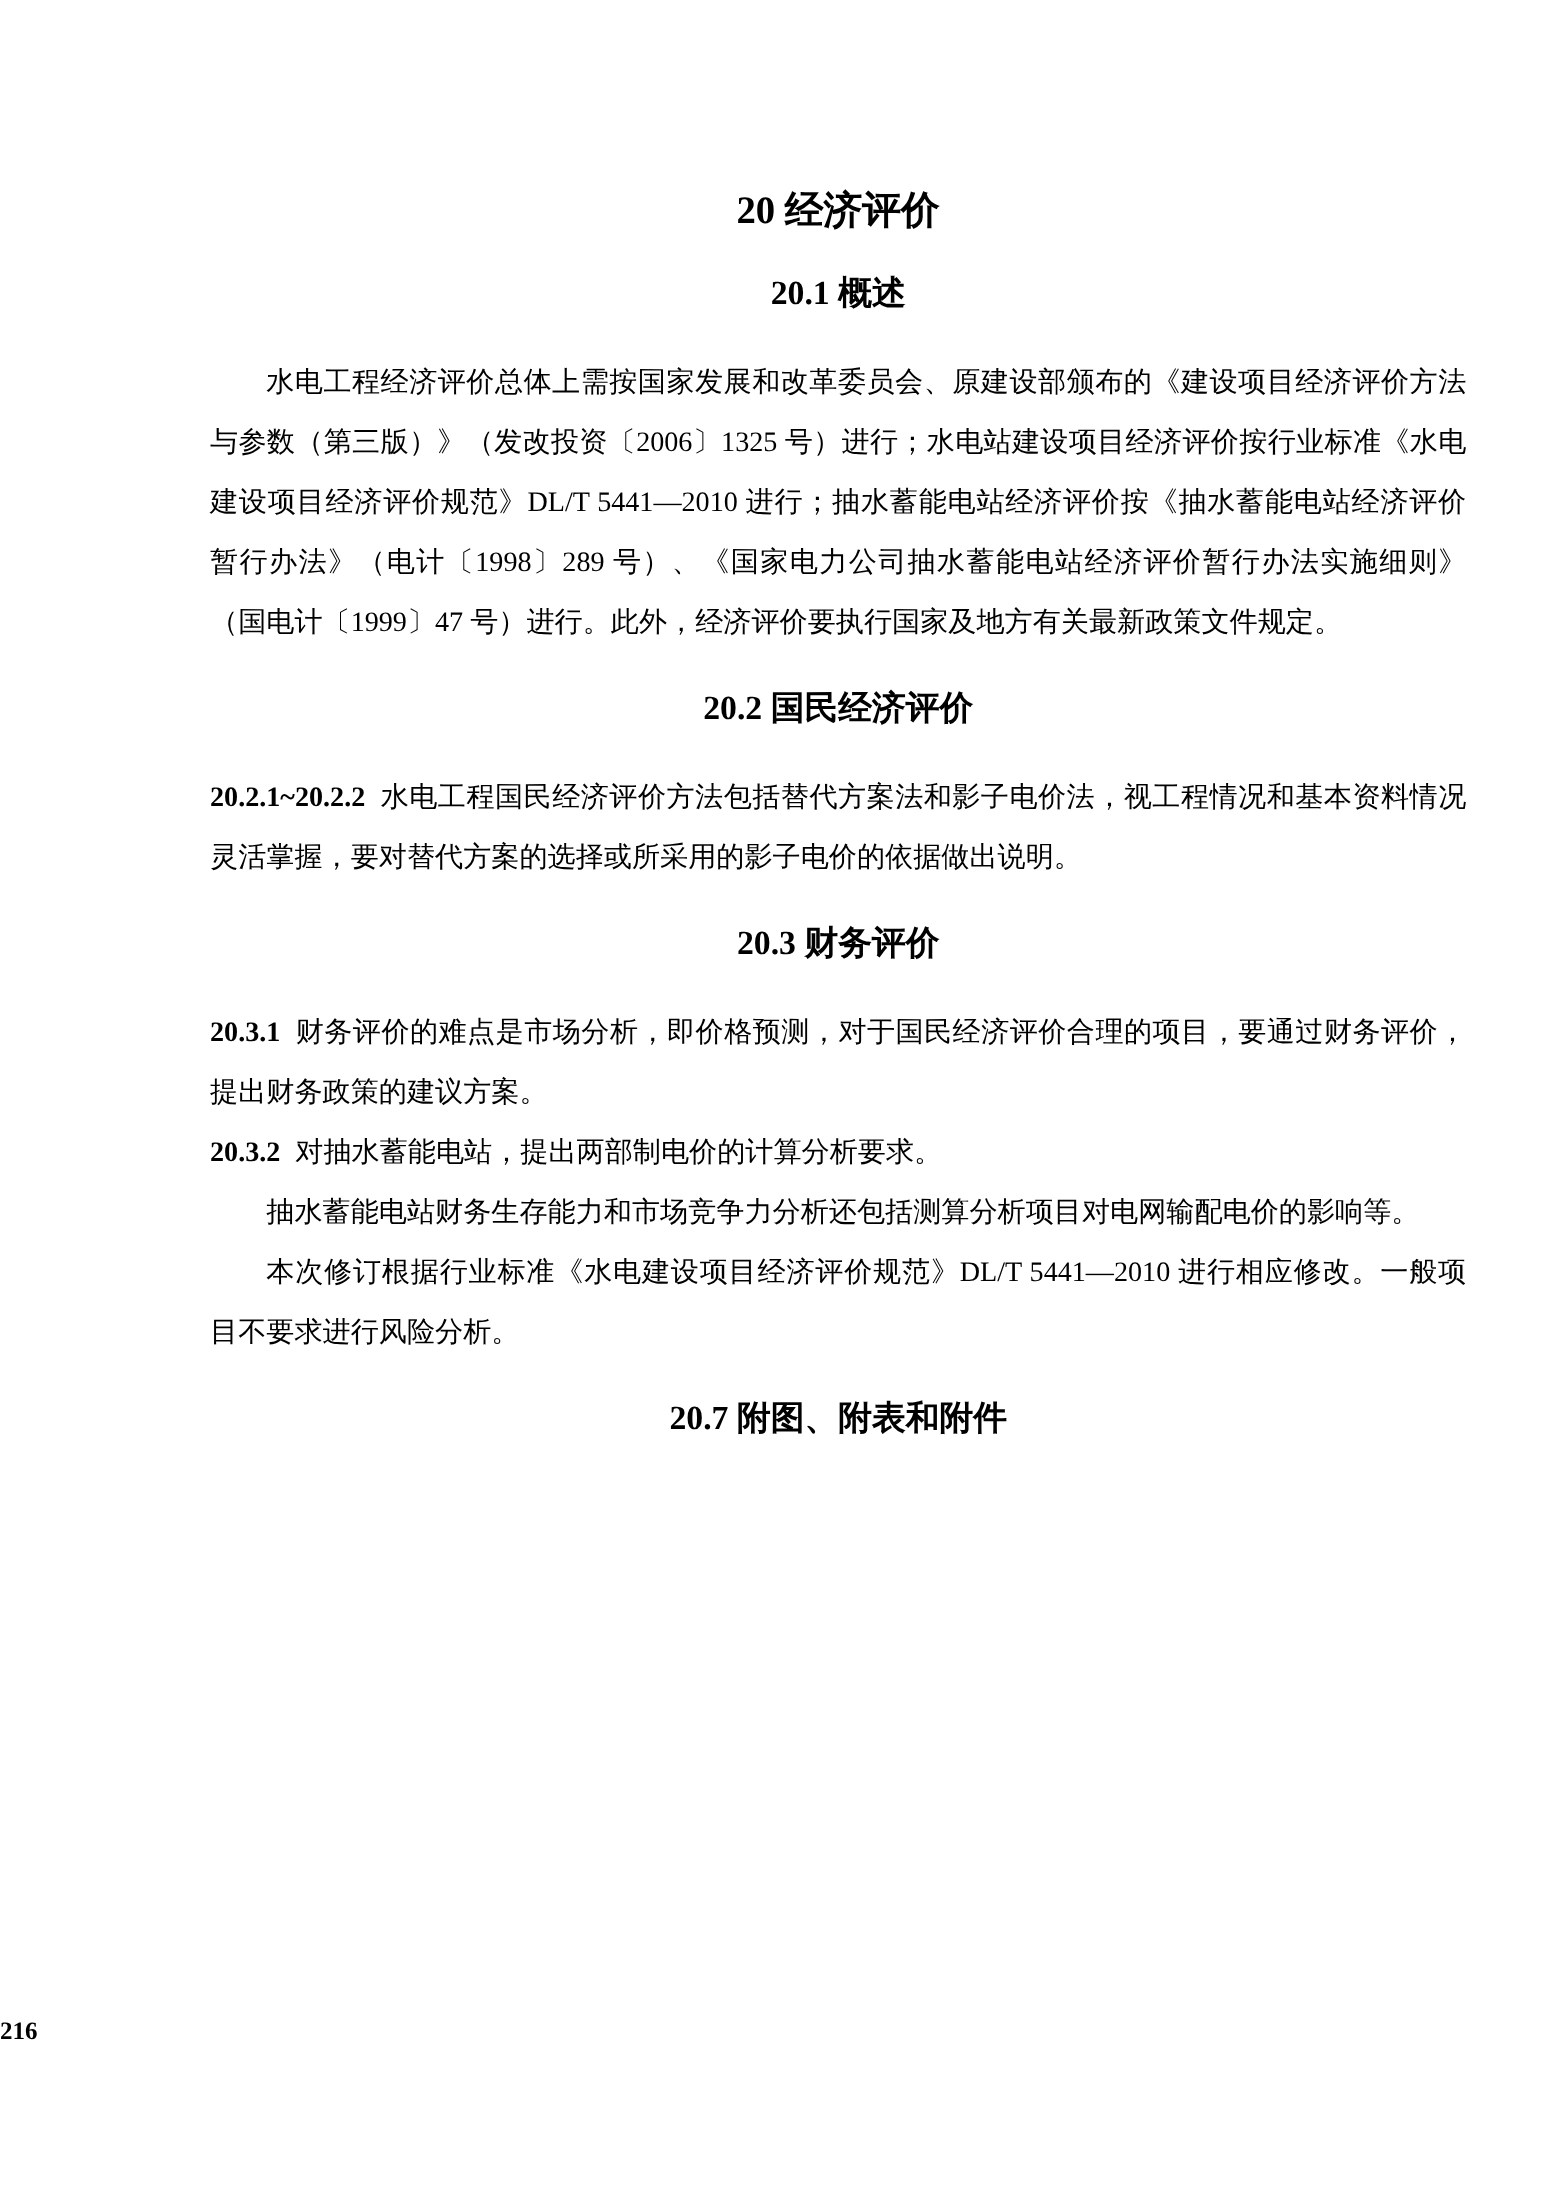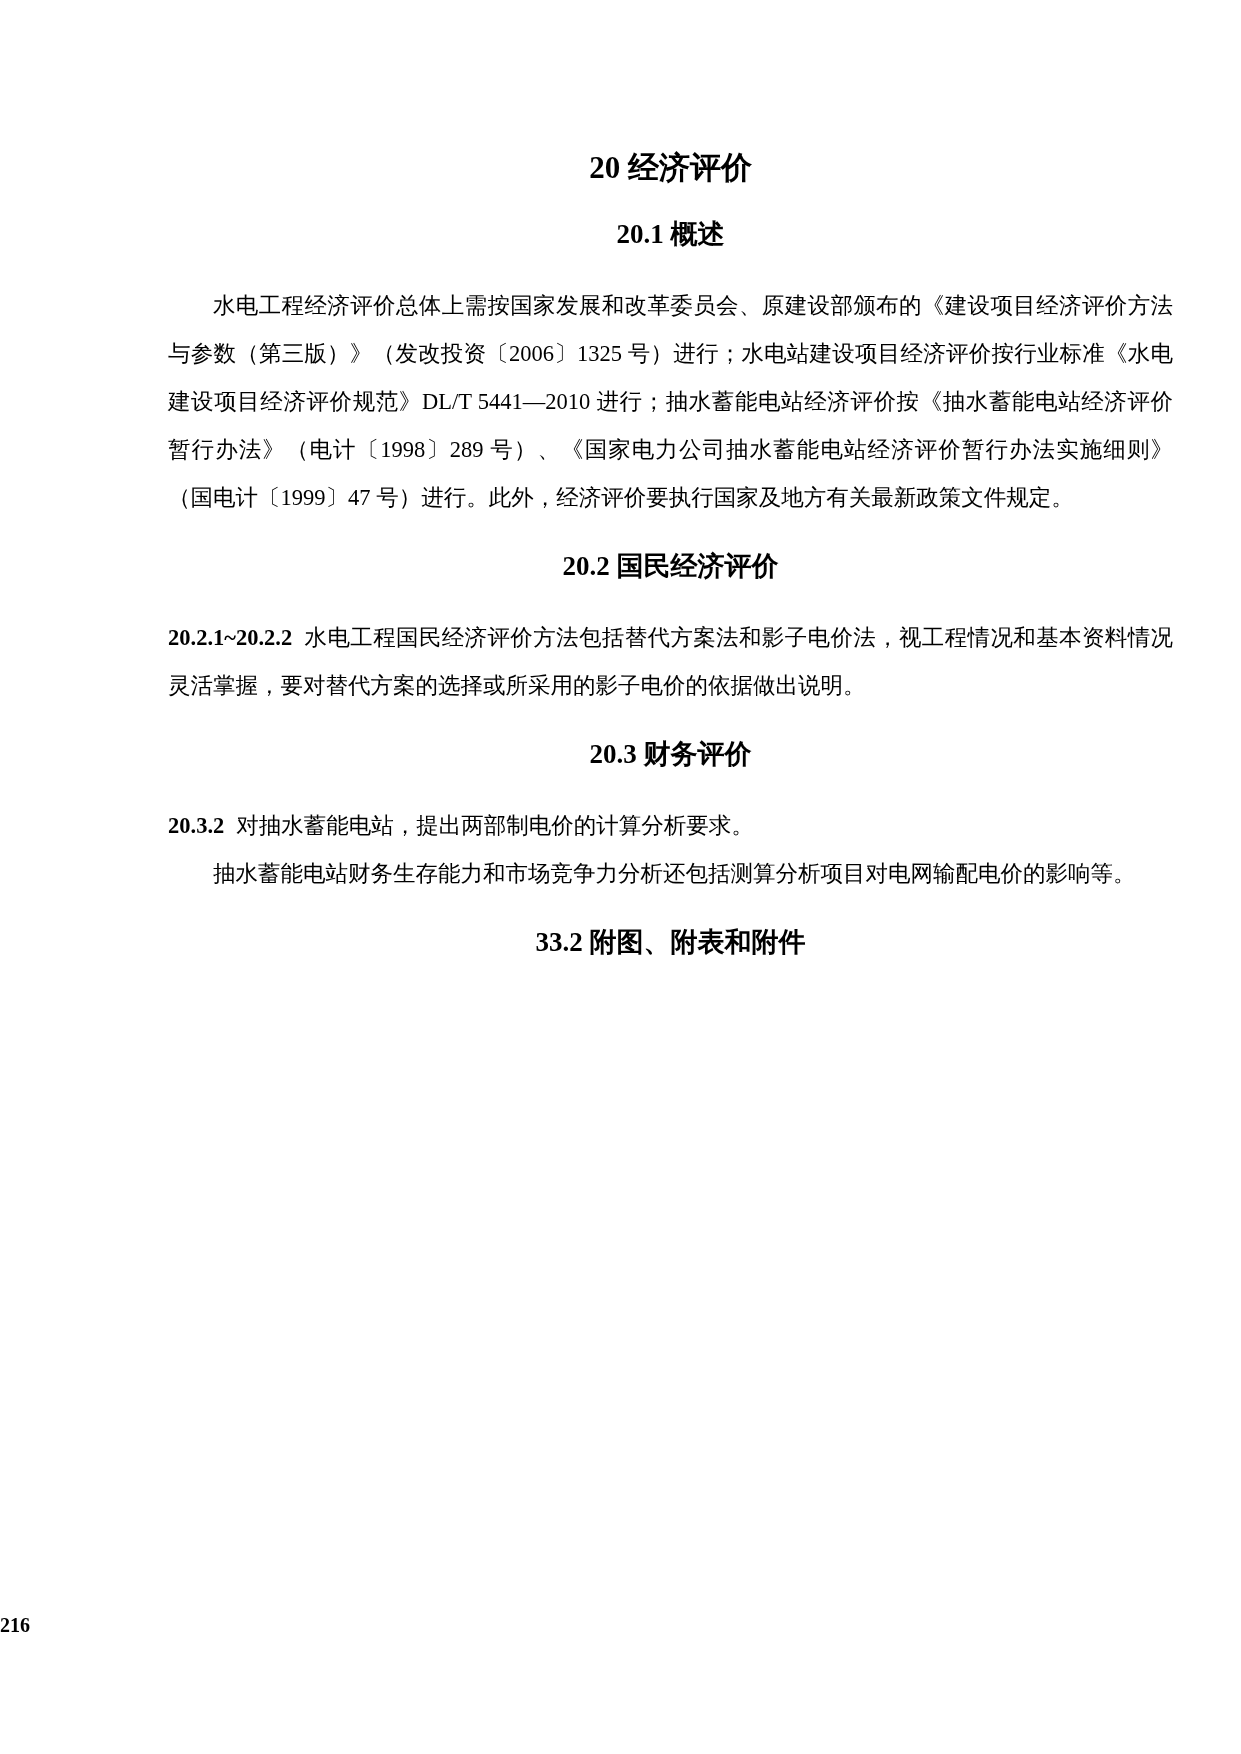--- a/index.html
+++ b/index.html
@@ -69,27 +69,29 @@
     <p class="para indent"><span>水电工程经济评价总体上需按国家发展和改革委员会、原建设部颁布的《建设项目经济评价方法与参数（第三版）》（发改投资〔2006〕1325 号）进行；水电站建设项目经济评价按行业标准《水电建设项目经济评价规范》DL/T 5441—2010 进行；抽水蓄能电站经济评价按《抽水蓄能电站经济评价暂行办法》（电计〔1998〕289 号）、《国家电力公司抽水蓄能电站经济评价暂行办法实施细则》（国电计〔1999〕47 号）进行。此外，经济评价要执行国家及地方有关最新政策文件规定。</span></p>
   </section>
 
   <section>
     <h2 class="section-heading">20.2  国民经济评价</h2>
     <p class="para"><b class="clause-label">20.2.1~20.2.2</b><span>水电工程国民经济评价方法包括替代方案法和影子电价法，视工程情况和基本资料情况灵活掌握，要对替代方案的选择或所采用的影子电价的依据做出说明。</span></p>
   </section>
 
   <section>
     <h2 class="section-heading">20.3  财务评价</h2>
+    <p class="para"><b class="clause-label">20.3.1</b><span>财务评价的难点是市场分析，即价格预测，对于国民经济评价合理的项目，要通过财务评价，提出财务政策的建议方案。</span></p>
     <p class="para"><b class="clause-label">20.3.2</b><span>对抽水蓄能电站，提出两部制电价的计算分析要求。</span></p>
     <p class="para indent"><span>抽水蓄能电站财务生存能力和市场竞争力分析还包括测算分析项目对电网输配电价的影响等。</span></p>
   </section>
 
   <section>
+    <p class="para indent"><span>本次修订根据行业标准《水电建设项目经济评价规范》DL/T 5441—2010 进行相应修改。一般项目不要求进行风险分析。</span></p>
   </section>
 
 
   <section>
-    <h2 class="section-heading">33.2  附图、附表和附件</h2>
+    <h2 class="section-heading">20.7  附图、附表和附件</h2>
   </section>
 
   <div class="page-number">216</div>
 
 </div>
 
 </body></html>

